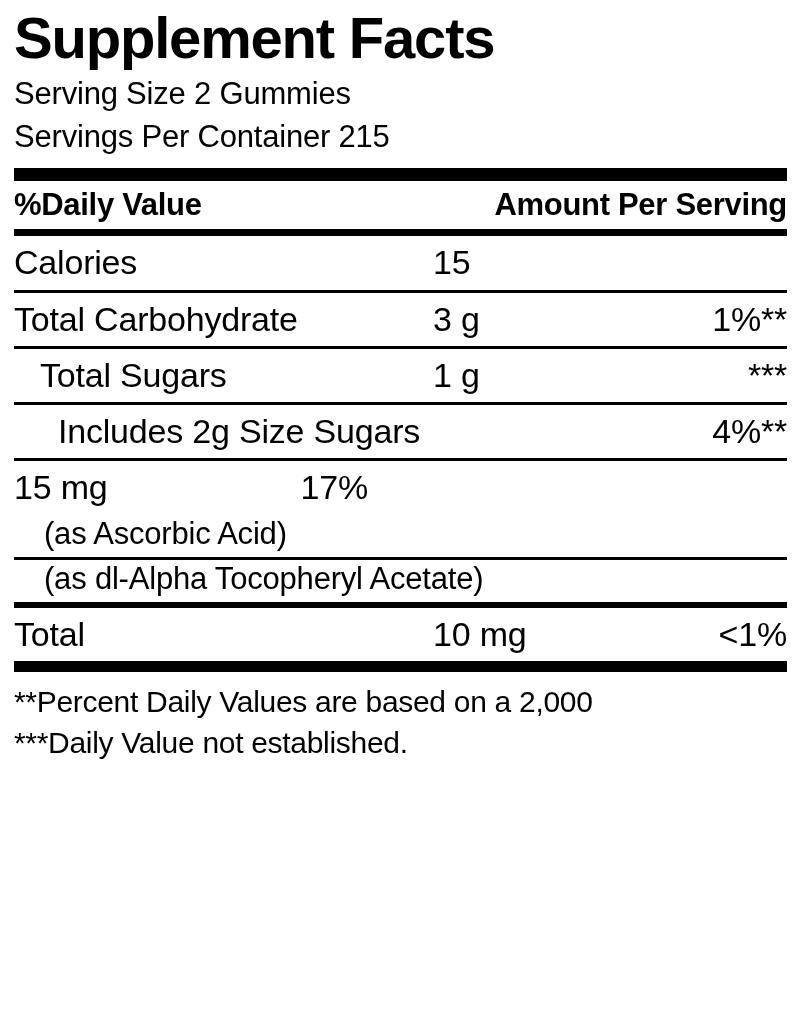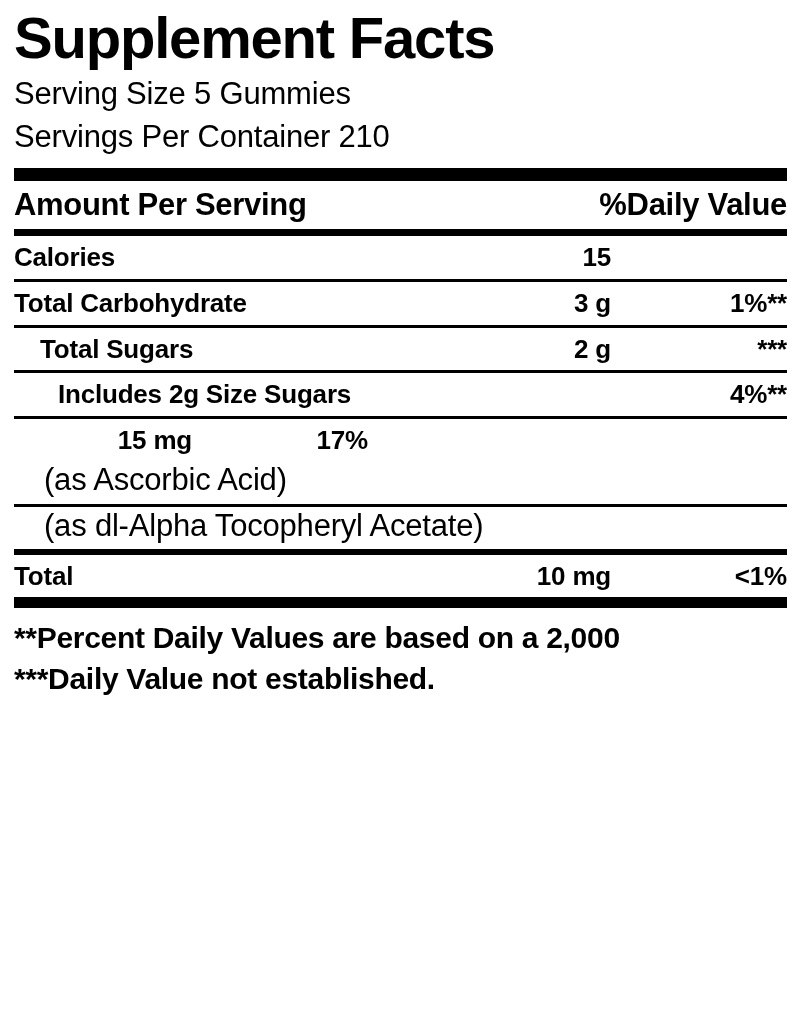--- a/index.html
+++ b/index.html
@@ -40,28 +40,27 @@
     width: 100%;
   }
   .rule-thick { height: 13px; margin: 10px 0 0 0; }
   .rule-med   { height: 7px;  margin: 0; }
   .rule-thin  { height: 3px;  margin: 0; }
   .rule-bottom-thick { height: 11px; margin: 0 0 2px 0; }
 
   .row {
     display: flex;
     align-items: baseline;
-    font-size: 26px;
+    font-size: 34px;
     line-height: 1.33;
     padding: 4px 0 4px 0;
     letter-spacing: -0.2px;
-    font-weight: bold;
   }
   .row .name  { flex: 1 1 auto; white-space: nowrap; }
-  .row .amt   { flex: 0 0 auto; width: 178px; text-align: right; white-space: nowrap; }
+  .row .amt   { flex: 0 0 auto; width: 178px; text-align: left; white-space: nowrap; }
   .row .dv    { flex: 0 0 auto; width: 176px; text-align: right; white-space: nowrap; }
 
   .hdr-row {
     display: flex;
     justify-content: space-between;
     font-size: 31px;
     font-weight: 700;
     padding: 6px 0 6px 0;
     letter-spacing: -0.3px;
   }
@@ -72,61 +71,60 @@
     font-size: 31px;
     line-height: 1.2;
     padding: 0 0 5px 30px;
     letter-spacing: -0.2px;
   }
   .footnotes {
     font-size: 30px;
     line-height: 1.3;
     letter-spacing: -0.3px;
     padding-top: 8px;
-    font-weight: bold;
   }
   .footnote { margin-bottom: 2px; }
   .footnote .hang { display: block; padding-left: 34px; }
 </style>
 </head>
 <body>
 
 <div class="panel">
 
   <div class="title">Supplement Facts</div>
 
-  <div class="serving-line">Serving Size 5 Gummies</div>
-  <div class="serving-line">Servings Per Container 210</div>
+  <div class="serving-line">Serving Size 2 Gummies</div>
+  <div class="serving-line">Servings Per Container 215</div>
 
   <div class="rule rule-thick"></div>
 
   <div class="hdr-row">
+    <span>%Daily Value</span>
     <span>Amount Per Serving</span>
-    <span>%Daily Value</span>
   </div>
 
   <div class="rule rule-med"></div>
 
   <div class="row">
     <span class="name">Calories</span>
     <span class="amt">15</span>
     <span class="dv"></span>
   </div>
   <div class="rule rule-thin"></div>
 
   <div class="row">
     <span class="name">Total Carbohydrate</span>
     <span class="amt">3 g</span>
     <span class="dv">1%**</span>
   </div>
   <div class="rule rule-thin"></div>
 
   <div class="row indent-1">
     <span class="name">Total Sugars</span>
-    <span class="amt">2 g</span>
+    <span class="amt">1 g</span>
     <span class="dv">***</span>
   </div>
   <div class="rule rule-thin"></div>
 
   <div class="row indent-2">
     <span class="name">Includes 2g Size Sugars</span>
     <span class="amt"></span>
     <span class="dv">4%**</span>
   </div>
   <div class="rule rule-thin"></div>

